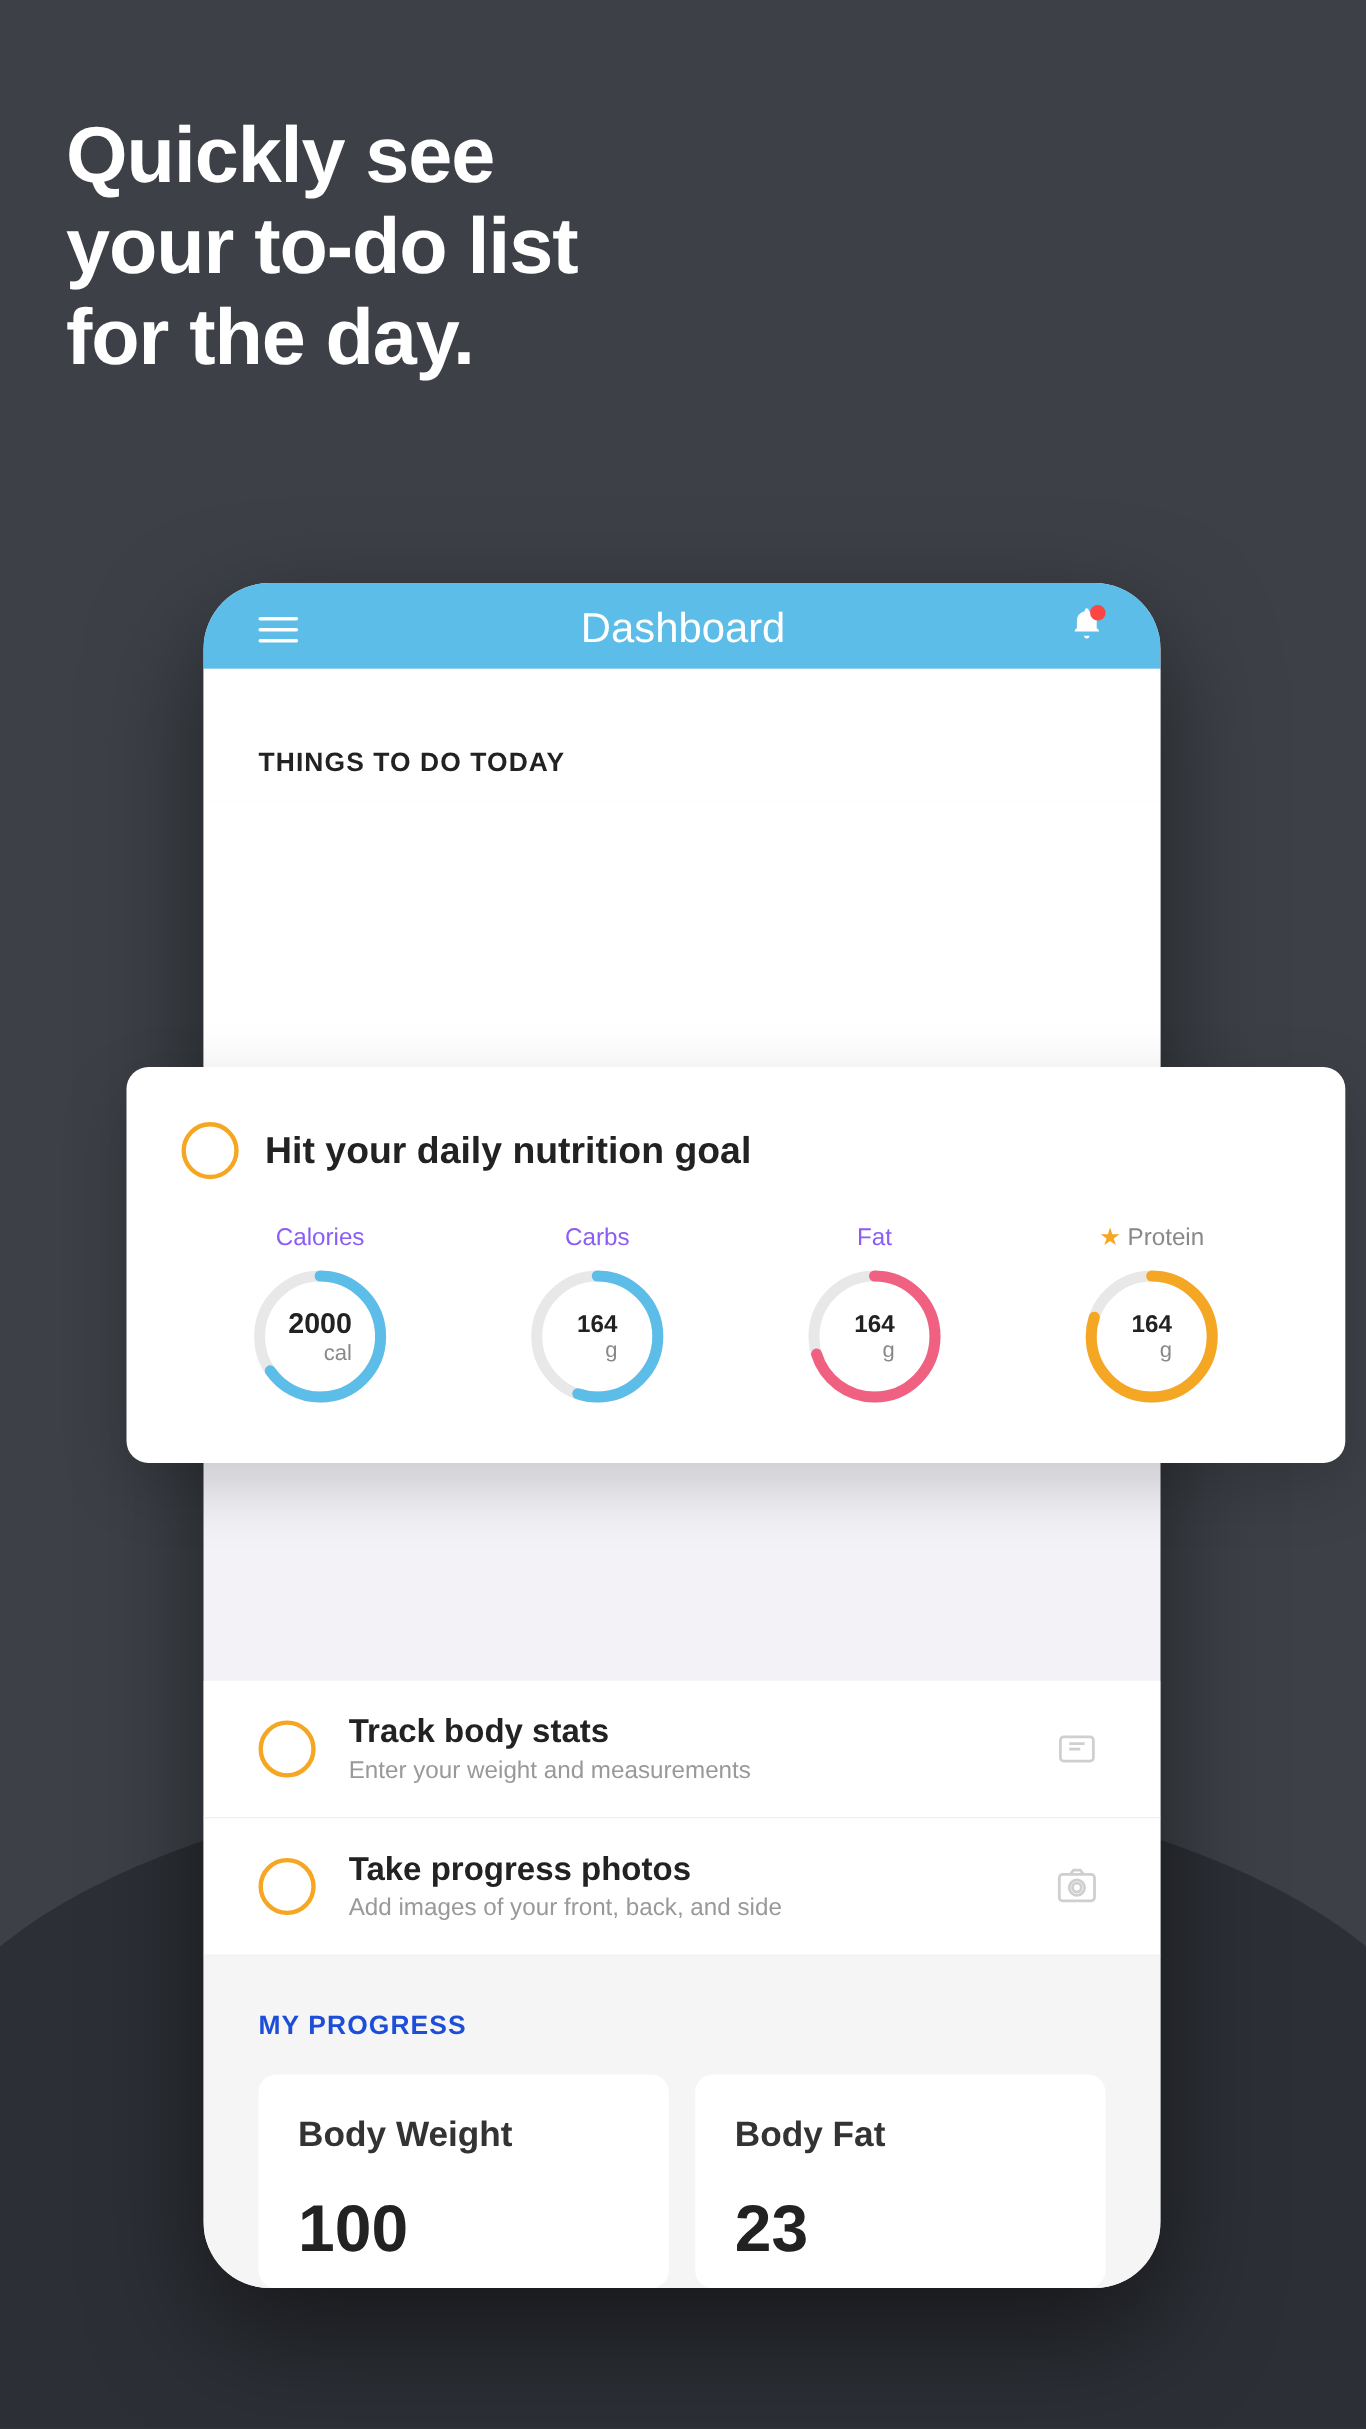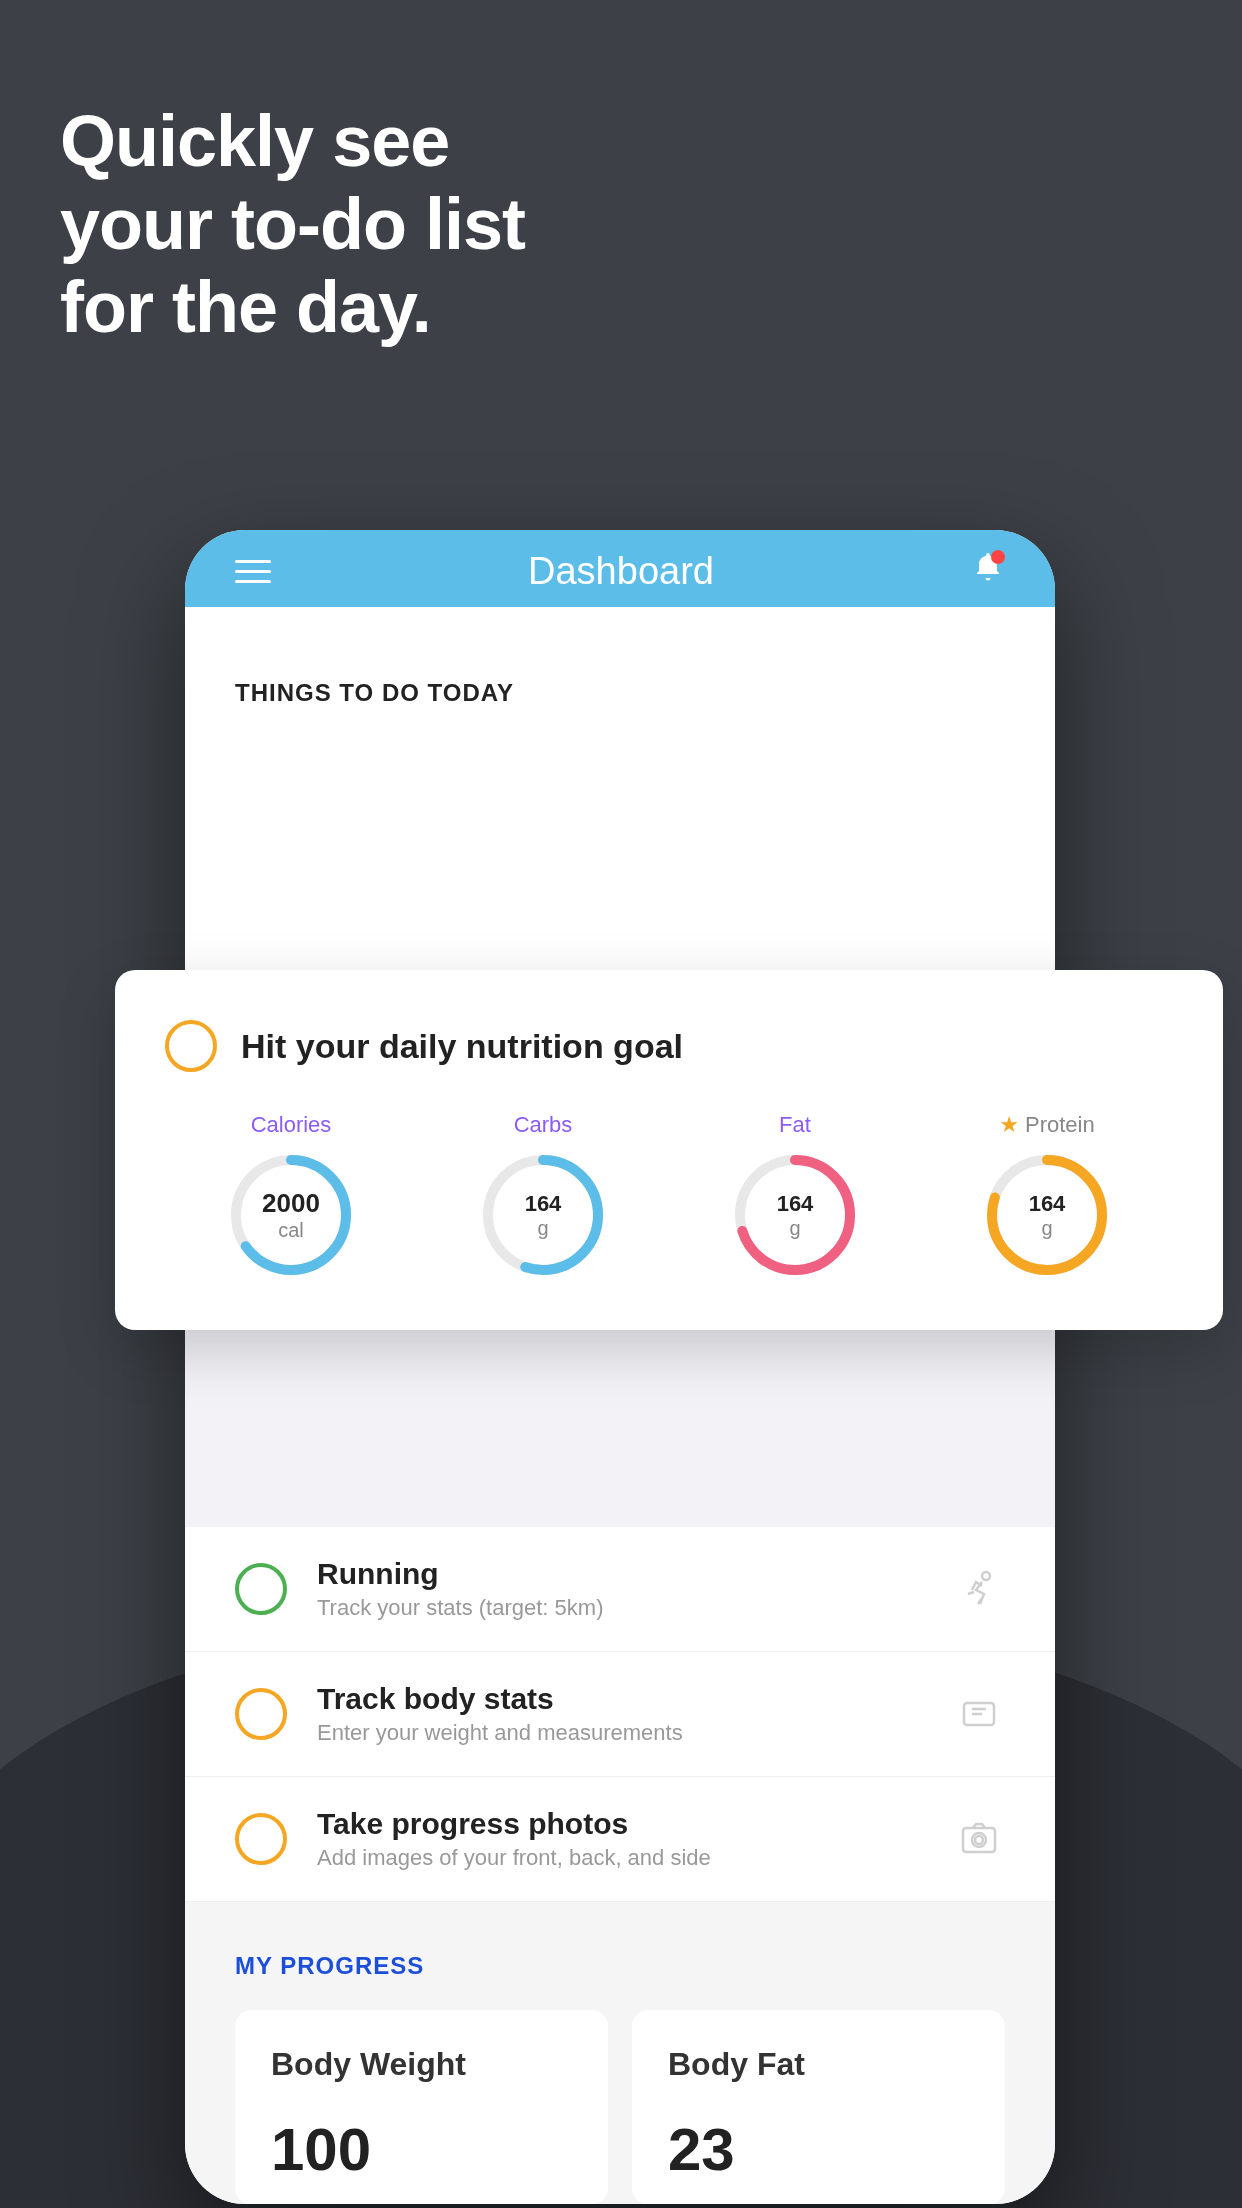--- a/index.html
+++ b/index.html
@@ -246,21 +246,21 @@
 
     .ring-container svg {
       transform: rotate(-90deg);
     }
 
     .ring-text {
       position: absolute;
       top: 50%;
       left: 50%;
       transform: translate(-50%, -50%);
-      text-align: center;
+      text-align: right;
     }
 
     .ring-value {
       font-size: 22px;
       font-weight: 700;
       color: #222;
       display: block;
     }
 
     .ring-unit {
@@ -406,34 +406,20 @@
   </div>
 
   <div class="section-bg">
     <div class="section-title">THINGS TO DO TODAY</div>
   </div>
 
   <div style="height: 310px; background: white;"></div>
 
   <div class="todo-list">
 
-    <div class="todo-item">
-      <div class="todo-circle green"></div>
-      <div class="todo-text">
-        <div class="todo-name">Running</div>
-        <div class="todo-desc">Track your stats (target: 5km)</div>
-      </div>
-      <div class="todo-icon">
-        <svg viewBox="0 0 42 42" fill="none" stroke="#888" stroke-width="2.5">
-          <circle cx="28" cy="8" r="4"></circle>
-          <path d="M24 14l-6 8 8 4-4 10M14 22l4-8 6 4"></path>
-          <path d="M10 26l6-2M20 36l4-6"></path>
-        </svg>
-      </div>
-    </div>
 
     <div class="todo-item">
       <div class="todo-circle yellow"></div>
       <div class="todo-text">
         <div class="todo-name">Track body stats</div>
         <div class="todo-desc">Enter your weight and measurements</div>
       </div>
       <div class="todo-icon">
         <svg viewBox="0 0 42 42" fill="none" stroke="#888" stroke-width="2.5">
           <rect x="6" y="10" width="30" height="22" rx="3"></rect>

